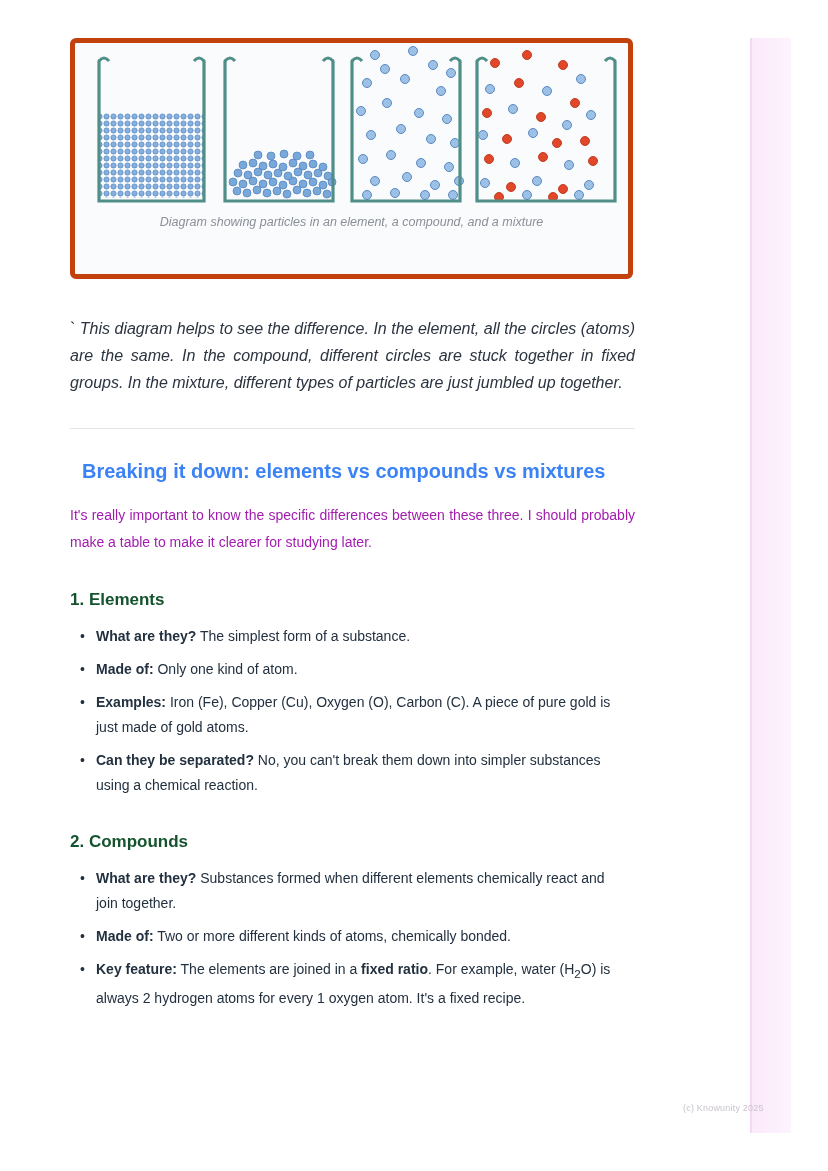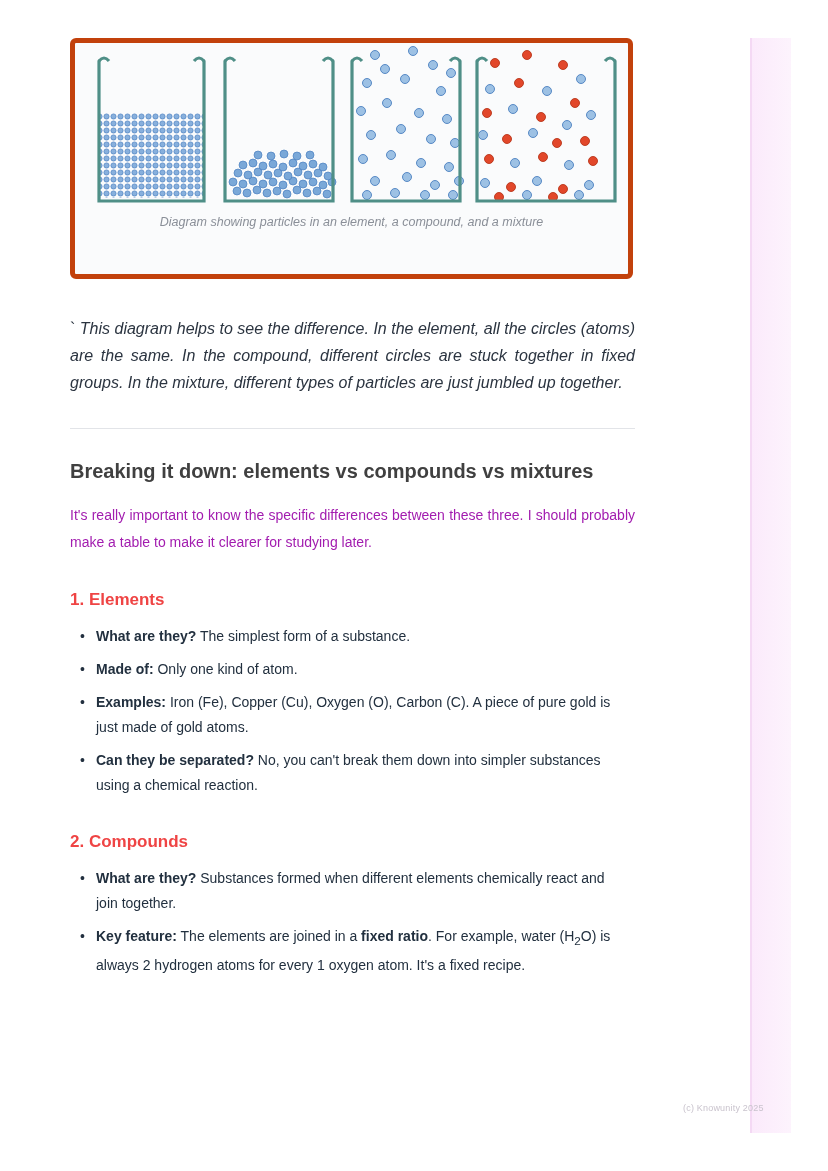--- a/index.html
+++ b/index.html
@@ -81,30 +81,30 @@
   .intro .tick { font-style: normal; }
 
   hr.rule {
     margin: 32px 0 0 0;
     border: none;
     border-top: 1px solid #e2e4e8;
   }
 
   
   h2.section-title {
-    margin: 28px 0 0 0;
+    margin: 28px 0 0 12px;
     font-size: 20px;
     line-height: 29px;
-    color: #404040;
+    color: #3b82f6;
     font-weight: bold;
   }
   h3.sub-title {
     margin: 34px 0 0 0;
     font-size: 17px;
-    color: #ef4444;
+    color: #14532d;
     font-weight: bold;
   }
 
   p.body {
     margin: 16px 0 0 0;
     font-size: 14px;
     line-height: 27px;
     color: #a21caf;
     text-align: justify;
   }
@@ -314,17 +314,18 @@
   <ul class="bullets">
     <li><span class="b">What are they?</span><span> The simplest form of a substance.</span></li>
     <li><span class="b">Made of:</span><span> Only one kind of atom.</span></li>
     <li><span class="b">Examples:</span><span> Iron (Fe), Copper (Cu), Oxygen (O), Carbon (C). A piece of pure gold is just made of gold atoms.</span></li>
     <li><span class="b">Can they be separated?</span><span> No, you can't break them down into simpler substances using a chemical reaction.</span></li>
   </ul>
 
   <h3 class="sub-title">2. Compounds</h3>
   <ul class="bullets">
     <li><span class="b">What are they?</span><span> Substances formed when different elements chemically react and join together.</span></li>
+    <li><span class="b">Made of:</span><span> Two or more different kinds of atoms, chemically bonded.</span></li>
     <li><span class="b">Key feature:</span><span> The elements are joined in a </span><span class="b">fixed ratio</span><span>. For example, water (H</span><sub>2</sub><span>O) is </span><span class="it">always</span><span> 2 hydrogen atoms for every 1 oxygen atom. It's a fixed recipe.</span></li>
   </ul>
 </div>
 
 <div class="watermark">(c) Knowunity 2025</div>
 
 </body></html>

